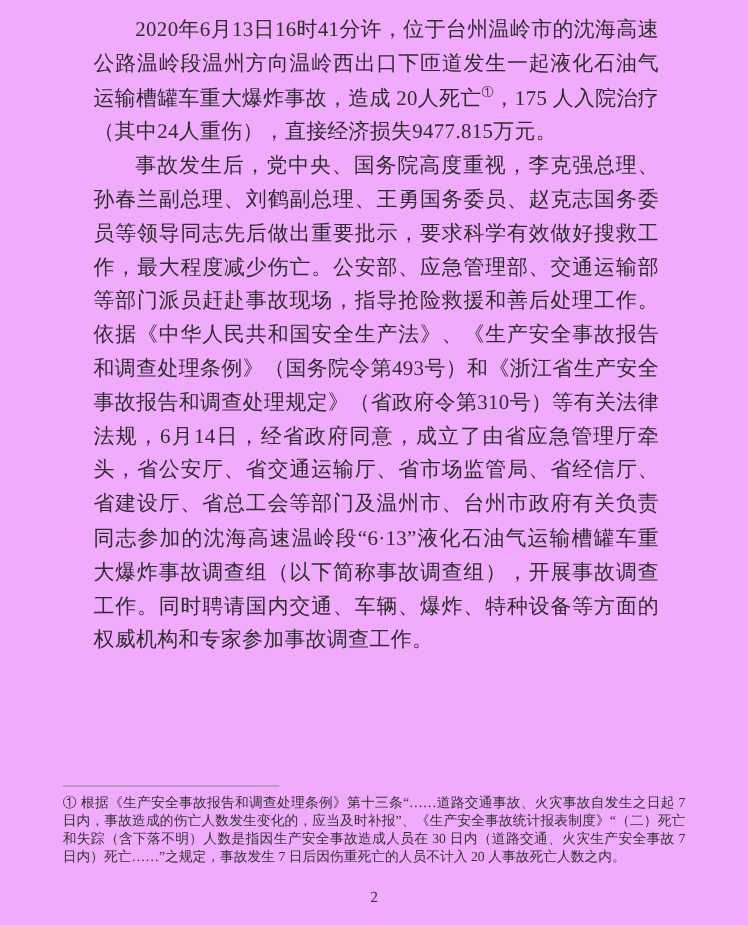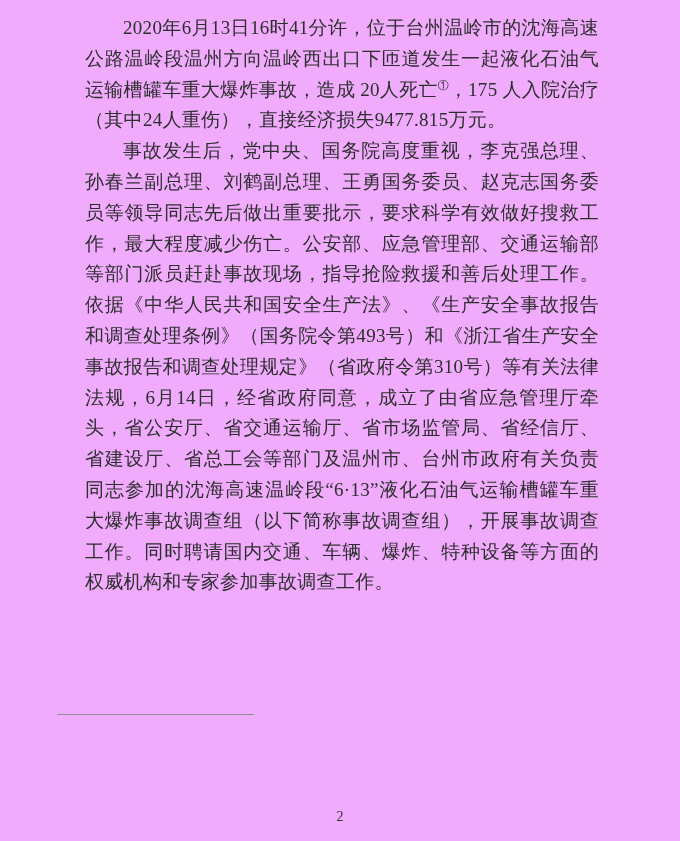--- a/index.html
+++ b/index.html
@@ -71,17 +71,18 @@
 
 <div class="page">
 
   <div class="body-text">
       <p class="para"><span>2020年6月13日16时41分许，位于台州温岭市的沈海高速公路温岭段温州方向温岭西出口下匝道发生一起液化石油气运输槽罐车重大爆炸事故，造成 20人死亡</span><sup class="fnref">①</sup><span>，175 人入院治疗（其中24人重伤），直接经济损失9477.815万元。</span></p>
       <p class="para"><span>事故发生后，党中央、国务院高度重视，李克强总理、孙春兰副总理、刘鹤副总理、王勇国务委员、赵克志国务委员等领导同志先后做出重要批示，要求科学有效做好搜救工作，最大程度减少伤亡。公安部、应急管理部、交通运输部等部门派员赶赴事故现场，指导抢险救援和善后处理工作。依据《中华人民共和国安全生产法》、《生产安全事故报告和调查处理条例》（国务院令第493号）和《浙江省生产安全事故报告和调查处理规定》（省政府令第310号）等有关法律法规，6月14日，经省政府同意，成立了由省应急管理厅牵头，省公安厅、省交通运输厅、省市场监管局、省经信厅、省建设厅、省总工会等部门及温州市、台州市政府有关负责同志参加的沈海高速温岭段“6·13”液化石油气运输槽罐车重大爆炸事故调查组（以下简称事故调查组），开展事故调查工作。同时聘请国内交通、车辆、爆炸、特种设备等方面的权威机构和专家参加事故调查工作。</span></p>
     </div>
 
   <div class="footnote-area">
     <div class="fn-sep"></div>
+    <p class="fn-text"><span class="fn-marker">①</span><span>根据《生产安全事故报告和调查处理条例》第十三条“……道路交通事故、火灾事故自发生之日起 7 日内，事故造成的伤亡人数发生变化的，应当及时补报”、《生产安全事故统计报表制度》“（二）死亡和失踪（含下落不明）人数是指因生产安全事故造成人员在 30 日内（道路交通、火灾生产安全事故 7 日内）死亡……”之规定，事故发生 7 日后因伤重死亡的人员不计入 20 人事故死亡人数之内。</span></p>
   </div>
 
   <div class="page-number">2</div>
 
 </div>
 
 </body></html>

